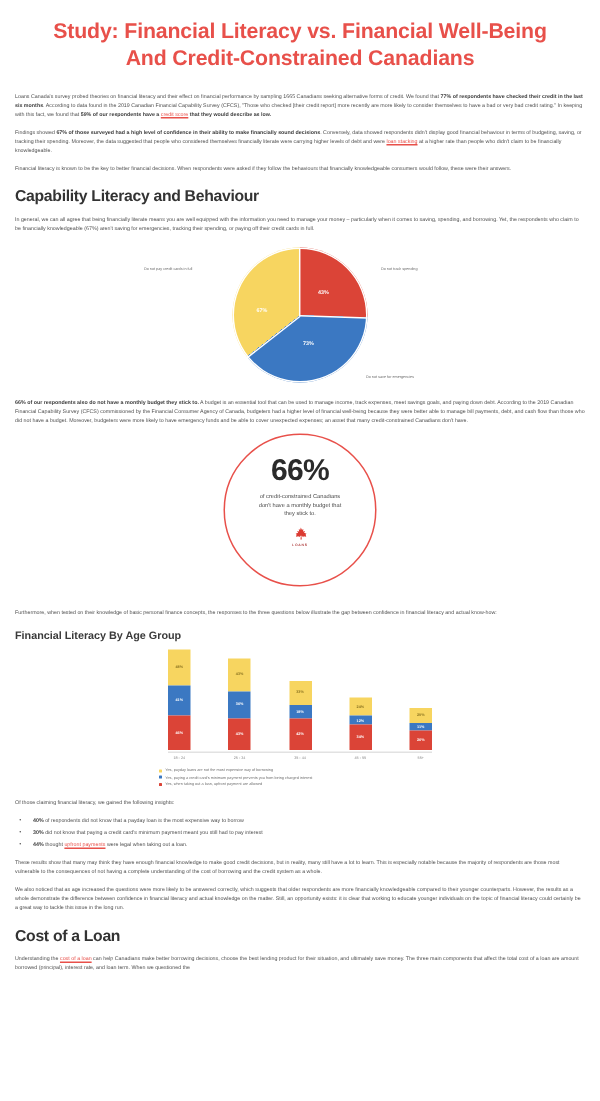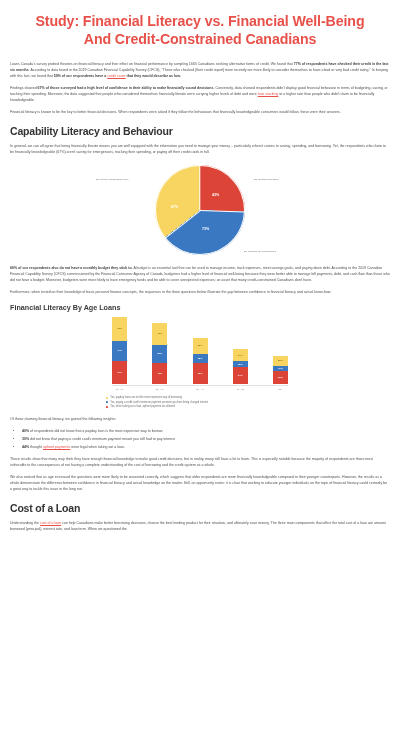--- a/index.html
+++ b/index.html
@@ -140,24 +140,36 @@
     <div class="pieval" style="left:50%;margin-left:12px;top:32px;">43%</div>
     <div class="pieval" style="left:50%;margin-left:2px;top:66px;">73%</div>
     <div class="pieval" style="left:50%;margin-left:-29px;top:44px;">67%</div>
     <div class="pielbl" style="left:50%;margin-left:54px;top:17px;">Do not track spending</div>
     <div class="pielbl" style="left:50%;margin-left:44px;top:89px;">Do not save for emergencies</div>
     <div class="pielbl" style="left:50%;margin-left:-104px;top:17px;">Do not pay credit cards in full</div>
   </div>
 
   <p class="body"><b>66% of our respondents also do not have a monthly budget they stick to.</b><span> A budget is an essential tool that can be used to manage income, track expenses, meet savings goals, and paying down debt. According to the 2019 Canadian Financial Capability Survey (CFCS) commissioned by the Financial Consumer Agency of Canada, budgeters had a higher level of financial well-being because they were better able to manage bill payments, debt, and cash flow than those who did not have a budget. Moreover, budgeters were more likely to have emergency funds and be able to cover unexpected expenses; an asset that many credit-constrained Canadians don't have.</span></p>
 
+  <div class="callout-wrap">
+    <div class="callout">
+      <div class="big">66%</div>
+      <div class="cap">of credit-constrained Canadians don't have a monthly budget that they stick to.</div>
+      <div class="leaf">
+        <svg width="11" height="11" viewBox="0 0 24 24">
+          <path fill="#DB3A31" d="M12 1.5l1.7 3.4 2.2-.9-.6 3.2 3.1-.5-1.6 2.4 3.7 1.4-1.4 1.2.9 3.3-3.9-.8-.4 1.6-2.8-2.6.6 5.6h-1.9l.6-5.6-2.8 2.6-.4-1.6-3.9.8.9-3.3-1.4-1.2 3.7-1.4L6.6 6.7l3.1.5-.6-3.2 2.2.9z"></path>
+        </svg>
+        <div class="brand">LOANS</div>
+      </div>
+    </div>
+  </div>
 
   <p class="body">Furthermore, when tested on their knowledge of basic personal finance concepts, the responses to the three questions below illustrate the gap between confidence in financial literacy and actual know-how:</p>
 
-  <h3 class="sub">Financial Literacy By Age Loans</h3>
+  <h3 class="sub">Financial Literacy By Age Group</h3>
 
   <div class="barchart">
     <div class="bars">
 
       <div class="bargroup">
         <div class="bar s1" style="height:24px;">
             <span>48%</span>
           </div>
         <div class="bar s2" style="height:20.5px;">
             <span>41%</span>

